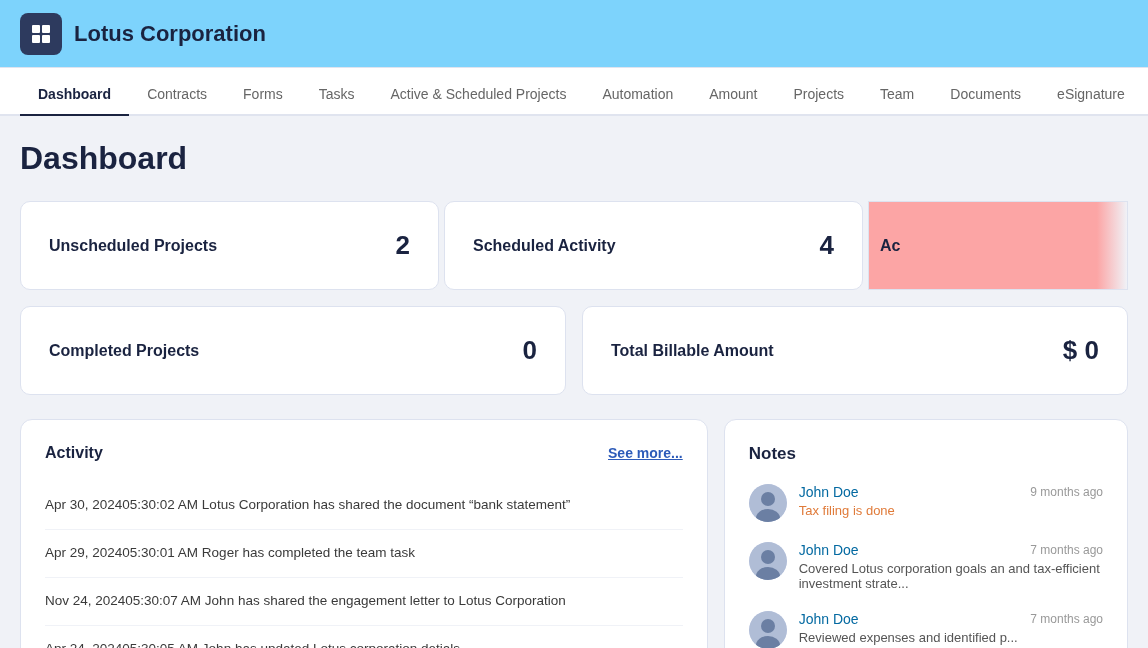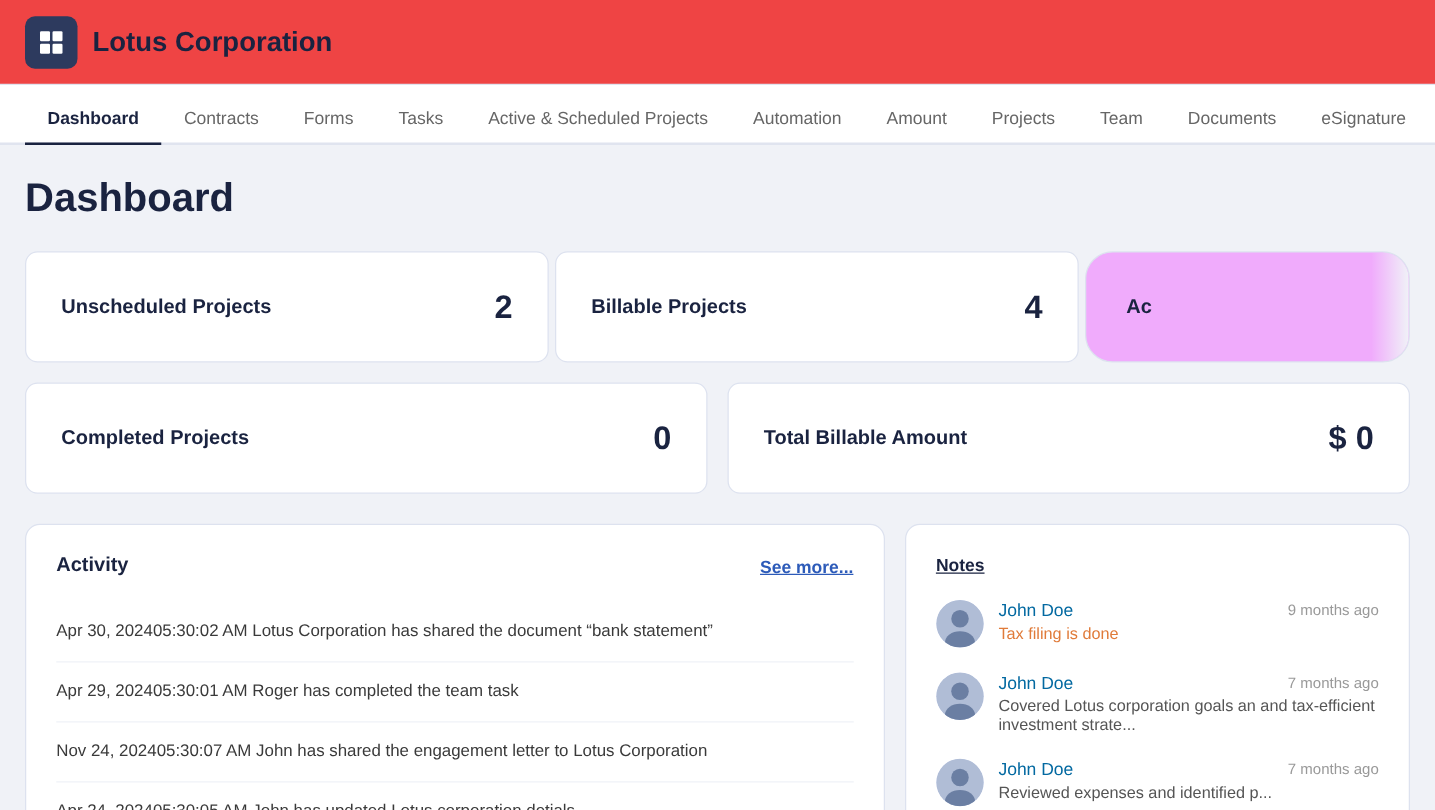--- a/index.html
+++ b/index.html
@@ -1,20 +1,20 @@
 <!DOCTYPE html>
 <html><head>
   <meta charset="utf-8">
   <style>
     * { margin: 0; padding: 0; box-sizing: border-box; }
     body { font-family: -apple-system, BlinkMacSystemFont, 'Segoe UI', sans-serif; background: #f0f2f7; width: 1148px; min-height: 648px; overflow-x: hidden; }
 
     
     #header {
-      background: #ef4444;
+      background: #7dd3fc;
       border-bottom: 1px solid #e0e4ef;
       display: flex;
       align-items: center;
       padding: 0 20px;
       height: 68px;
     }
     #logo-wrap {
       display: flex;
       align-items: center;
       gap: 12px;
@@ -88,24 +88,24 @@
       font-size: 16px;
       font-weight: 700;
       color: #1a2340;
     }
     .stat-value {
       font-size: 26px;
       font-weight: 700;
       color: #1a2340;
     }
     .stat-card-partial {
-      background: #f0abfc;
+      background: #fca5a5;
       border: 1px solid #dde2ef;
-      border-radius: 22px;
-      padding: 28px 32px;
+      border-radius: 0;
+      padding: 28px 11px;
       display: flex;
       align-items: center;
       justify-content: space-between;
       width: 260px;
       flex-shrink: 0;
       overflow: hidden;
       position: relative;
     }
     .stat-card-partial::after {
       content: '';
@@ -171,25 +171,24 @@
     #notes-panel {
       background: #fff;
       border: 1px solid #dde2ef;
       border-radius: 12px;
       padding: 24px;
       flex: 1;
       min-width: 0;
       overflow: hidden;
     }
     #notes-title {
-      font-size: 14px;
+      font-size: 17px;
       font-weight: 700;
       color: #1a2340;
       margin-bottom: 20px;
-      text-decoration: underline;
     }
     .note-item {
       display: flex;
       gap: 12px;
       margin-bottom: 20px;
     }
     .note-avatar {
       width: 38px;
       height: 38px;
       border-radius: 50%;
@@ -270,21 +269,21 @@
 
 <div id="main">
   <div id="page-title">Dashboard</div>
 
   <div id="stats-row">
     <div class="stat-card">
       <span class="stat-label">Unscheduled Projects</span>
       <span class="stat-value">2</span>
     </div>
     <div class="stat-card">
-      <span class="stat-label">Billable Projects</span>
+      <span class="stat-label">Scheduled Activity</span>
       <span class="stat-value">4</span>
     </div>
     <div class="stat-card-partial">
       <span class="stat-label">Ac</span>
     </div>
   </div>
 
   <div id="stats-row2">
     <div class="stat-card">
       <span class="stat-label">Completed Projects</span>

